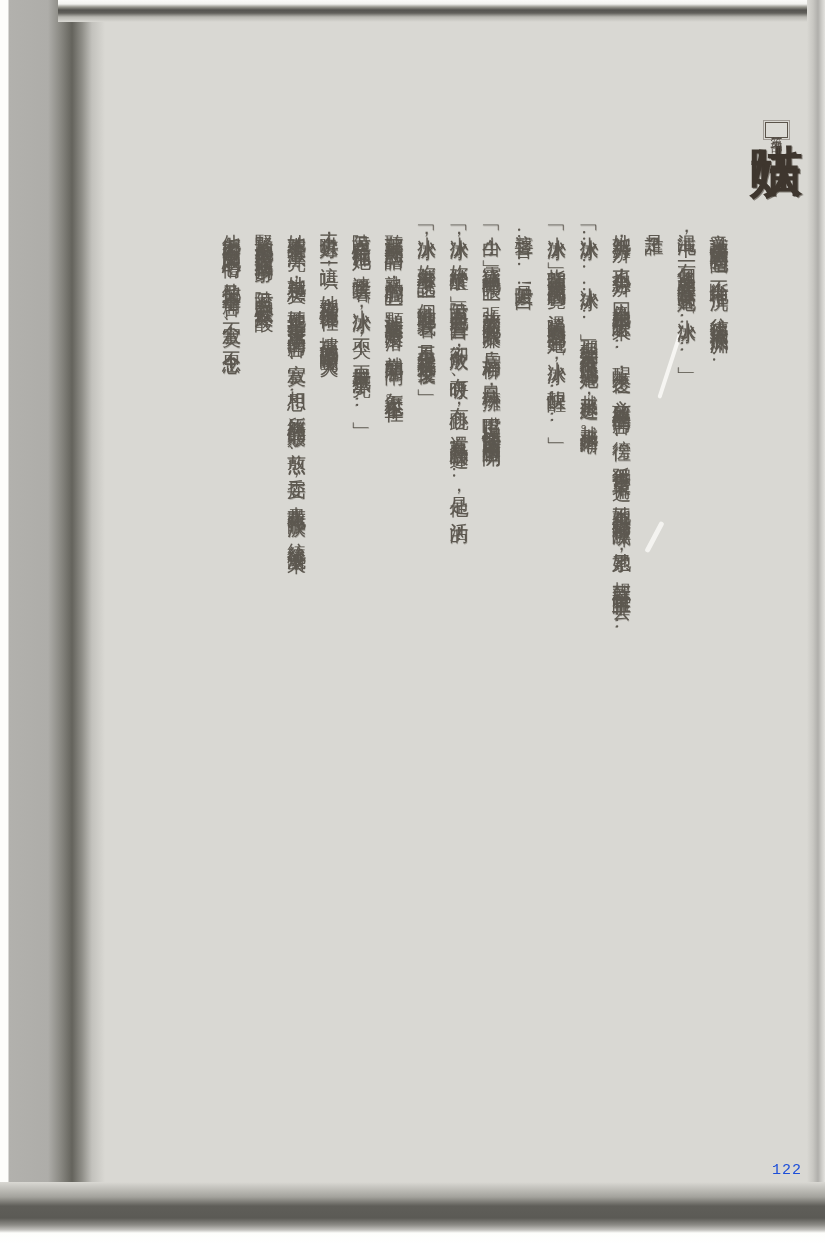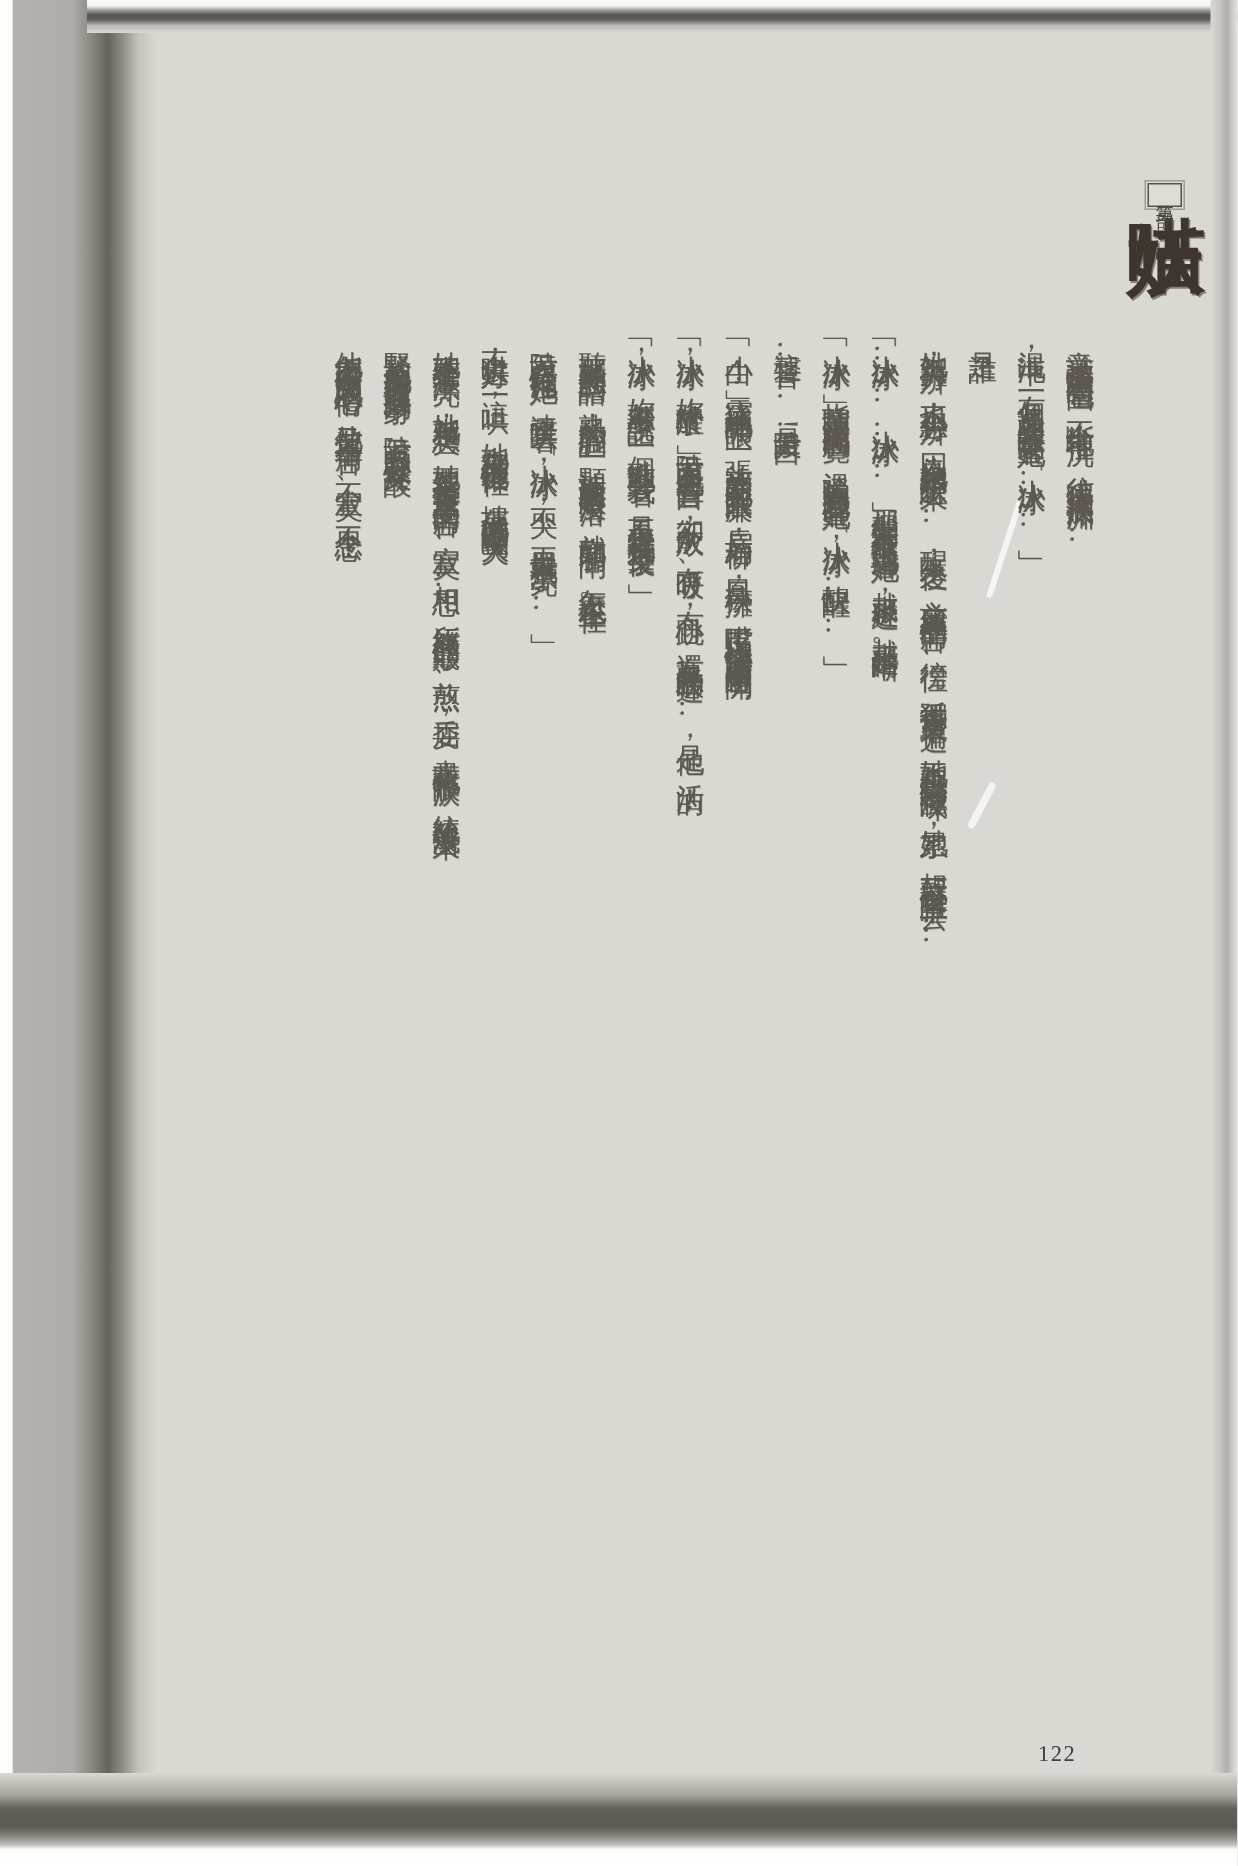--- a/index.html
+++ b/index.html
@@ -99,26 +99,26 @@
     text-shadow: 0.4px 0.4px 0.3px rgba(93,88,80,0.35);
   }
   .text-block p {
     margin: 0;
     padding: 0;
     text-indent: 43px; 
   }
   
   .page-number {
     position: absolute;
-    left: 692px;
+    left: 772px;
     top: 1162px;
     font-size: 15px;
     letter-spacing: 1px;
-    color: #404040;
-    font-family: Liberation Serif, serif;
+    color: #1d4ed8;
+    font-family: Liberation Mono, monospace;
   }
 </style>
 </head>
 <body>
 
 <div class="scan">
 
   <div class="edge-left"></div>
   <div class="edge-top"></div>
   <div class="edge-right"></div>

